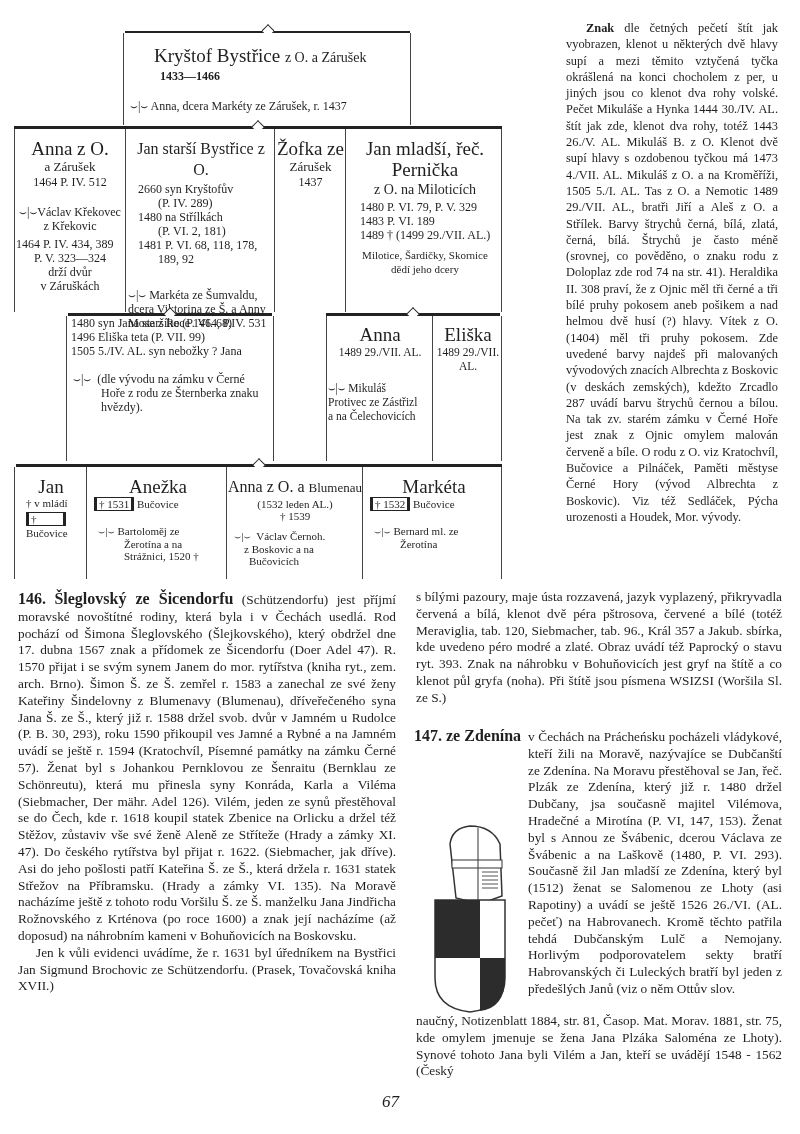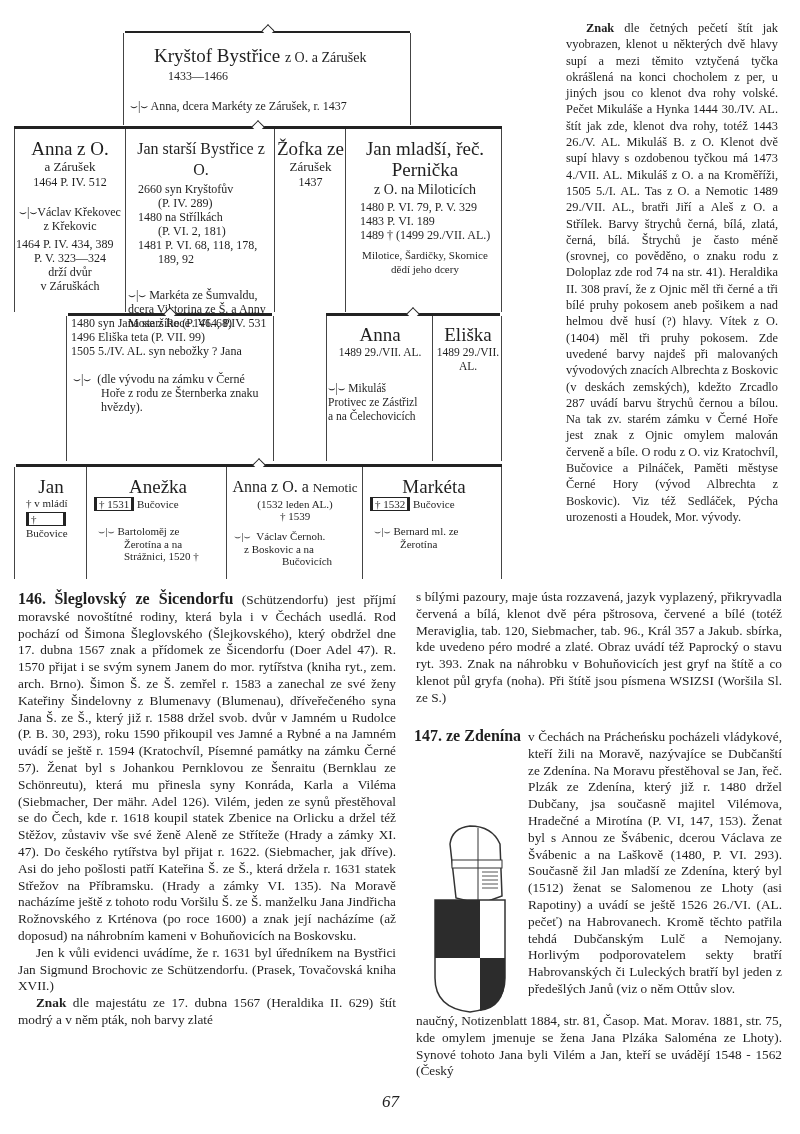--- a/index.html
+++ b/index.html
@@ -27,21 +27,21 @@
 </head>
 <body>
 
 <div>
 
   <div class="brace" style="left:125px;top:31px;width:285px;border-top-width:2px;"></div>
   <div class="box" style="left:123px;top:33px;width:288px;height:92px;">
     <div class="abs" style="left:30px;top:12px;font-size:19px;">
       <span>Kryštof Bystřice</span> <span style="font-size:14px">z O. a Zárušek</span>
     </div>
-    <div class="abs sub" style="left:44px;top:36px;">1433—1466</div>
+    <div class="abs sub" style="left:36px;top:36px;font-weight:bold;">1433—1466</div>
     <div class="abs sub" style="left:6px;top:66px;"><span>⌣|⌣</span> <span>Anna, dcera Markéty ze Zárušek, r. 1437</span></div>
   </div>
 
   <div class="brace" style="left:14px;top:126px;width:488px;"></div>
   <div class="box" style="left:14px;top:129px;width:488px;height:183px;"></div>
   <div class="vdiv" style="left:125px;top:129px;height:183px;"></div>
   <div class="vdiv" style="left:274px;top:129px;height:183px;"></div>
   <div class="vdiv" style="left:345px;top:129px;height:183px;"></div>
 
   <div class="abs" style="left:16px;top:138px;width:108px;">
@@ -125,44 +125,43 @@
     <div class="mar" style="padding-left:10px">Bučovice</div>
   </div>
   <div class="abs" style="left:90px;top:476px;width:136px;">
     <div class="name">Anežka</div>
     <div class="mar" style="padding-left:4px"><span class="dead">† 1531</span> <span>Bučovice</span></div>
     <div class="mar" style="margin-top:14px;padding-left:8px"><span>⌣|⌣</span> <span>Bartoloměj ze</span></div>
     <div class="mar" style="padding-left:34px">Žerotína a na</div>
     <div class="mar" style="padding-left:34px">Strážnici, 1520 †</div>
   </div>
   <div class="abs" style="left:228px;top:476px;width:134px;">
-    <div class="name" style="font-size:16px"><span>Anna z O. a</span> <span style="font-size:13px">Nemotic</span></div>
+    <div class="name" style="font-size:16px"><span>Anna z O. a</span> <span style="font-size:13px">Blumenau</span></div>
     <div class="mar c">(1532 leden AL.)</div>
     <div class="mar c">† 1539</div>
     <div class="mar" style="margin-top:8px;padding-left:6px"><span>⌣|⌣</span> &nbsp;<span>Václav Černoh.</span></div>
     <div class="mar" style="padding-left:16px">z Boskovic a na</div>
-    <div class="mar" style="padding-left:54px">Bučovicích</div>
+    <div class="mar" style="padding-left:21px">Bučovicích</div>
   </div>
   <div class="abs" style="left:366px;top:476px;width:136px;">
     <div class="name">Markéta</div>
     <div class="mar" style="padding-left:4px"><span class="dead">† 1532</span> <span>Bučovice</span></div>
     <div class="mar" style="margin-top:14px;padding-left:8px"><span>⌣|⌣</span> <span>Bernard ml. ze</span></div>
     <div class="mar" style="padding-left:34px">Žerotína</div>
   </div>
 </div>
 
 <div class="rt">
   <p><b>Znak</b> <span>dle četných pečetí štít jak vyobrazen, klenot u některých dvě hlavy supí a mezi těmito vztyčená tyčka okrášlená na konci chocholem z per, u jiných jsou co klenot dva rohy volské. Pečet Mikuláše a Hynka 1444 30./IV. AL. štít jak zde, klenot dva rohy, totéž 1443 26./V. AL. Mikuláš B. z O. Klenot dvě supí hlavy s ozdobenou tyčkou má 1473 4./VII. AL. Mikuláš z O. a na Kroměříži, 1505 5./I. AL. Tas z O. a Nemotic 1489 29./VII. AL., bratři Jiří a Aleš z O. a Střílek. Barvy štrychů černá, bílá, zlatá, černá, bílá. Štrychů je často méně (srovnej, co pověděno, o znaku rodu z Doloplaz zde rod 74 na str. 41). Heraldika II. 308 praví, že z Ojnic měl tři černé a tři bílé pruhy pokosem aneb pošikem a nad helmou dvě husí (?) hlavy. Vítek z O. (1404) měl tři pruhy pokosem. Zde uvedené barvy najdeš při malovaných vývodových znacích Albrechta z Boskovic (v deskách zemských), kdežto Zrcadlo 287 uvádí barvu štrychů černou a bílou. Na tak zv. starém zámku v Černé Hoře jest znak z Ojnic omylem malován červeně a bíle. O rodu z O. viz Kratochvíl, Bučovice a Pilnáček, Paměti městyse Černé Hory (vývod Albrechta z Boskovic). Viz též Sedláček, Pýcha urozenosti a Houdek, Mor. vývody.</span></p>
 </div>
 
 <div class="col" style="left:18px;top:591px;width:378px;">
   <p><b style="font-size:16px">146.</b> <b style="font-size:16px">Šleglovský ze Šicendorfu</b> <span>(Schützendorfu)</span>
   <span>jest příjmí moravské novoštítné rodiny, která byla i v Čechách usedlá. Rod pochází od Šimona Šleglovského (Šlejkovského), který obdržel dne 17. dubna 1567 znak a přídomek ze Šicendorfu (Doer Adel 47). R. 1570 přijat i se svým synem Janem do mor. rytířstva (kniha ryt., zem. arch. Brno). Šimon Š. ze Š. zemřel r. 1583 a zanechal ze své ženy Kateřiny Šindelovny z Blumenavy (Blumenau), dříveřečeného syna Jana Š. ze Š., který již r. 1588 držel svob. dvůr v Jamném u Rudolce (P. B. 30, 293), roku 1590 přikoupil ves Jamné a Rybné a na Jamném uvádí se ještě r. 1594 (Kratochvíl, Písemné památky na zámku Černé 57). Ženat byl s Johankou Pernklovou ze Šenraitu (Bernklau ze Schönreutu), která mu přinesla syny Konráda, Karla a Viléma (Siebmacher, Der mähr. Adel 126). Vilém, jeden ze synů přestěhoval se do Čech, kde r. 1618 koupil statek Zbenice na Orlicku a držel též Stěžov, zůstaviv vše své ženě Aleně ze Stříteže (Hrady a zámky XI. 47). Do českého rytířstva byl přijat r. 1622. (Siebmacher, jak dříve). Asi do jeho pošlosti patří Kateřina Š. ze Š., která držela r. 1631 statek Střežov na Příbramsku. (Hrady a zámky VI. 135). Na Moravě nacházíme ještě z tohoto rodu Voršilu Š. ze Š. manželku Jana Jindřicha Rožnovského z Krténova (po roce 1600) a znak její nacházíme (až doposud) na náhrobním kameni v Bohuňovicích na Boskovsku.</span></p>
   <p class="ind">Jen k vůli evidenci uvádíme, že r. 1631 byl úředníkem na Bystřici Jan Sigmund Brochovic ze Schützendorfu. (Prasek, Tovačovská kniha XVII.)</p>
-  <p class="ind"><b>Znak</b> <span>dle majestátu ze 17. dubna 1567 (Heraldika II. 629) štít modrý a v něm pták, noh barvy zlaté</span></p>
 </div>
 
 <div class="col" style="left:416px;top:589px;width:366px;">
   <p>s bílými pazoury, maje ústa rozzavená, jazyk vyplazený, přikryvadla červená a bílá, klenot dvě péra pštrosova, červené a bílé (totéž Meraviglia, tab. 120, Siebmacher, tab. 96., Král 357 a Jakub. sbírka, kde uvedeno péro modré a zlaté. Obraz uvádí též Paprocký o stavu ryt. 393. Znak na náhrobku v Bohuňovicích jest gryf na štítě a co klenot půl gryfa (noha). Při štítě jsou písmena WSIZSI (Woršila Sl. ze S.)</p>
 </div>
 
 <div class="abs" style="left:414px;top:727px;font-size:16px;font-weight:bold;">
   <span>147.</span> <span>ze Zdenína</span>
 </div>
 

